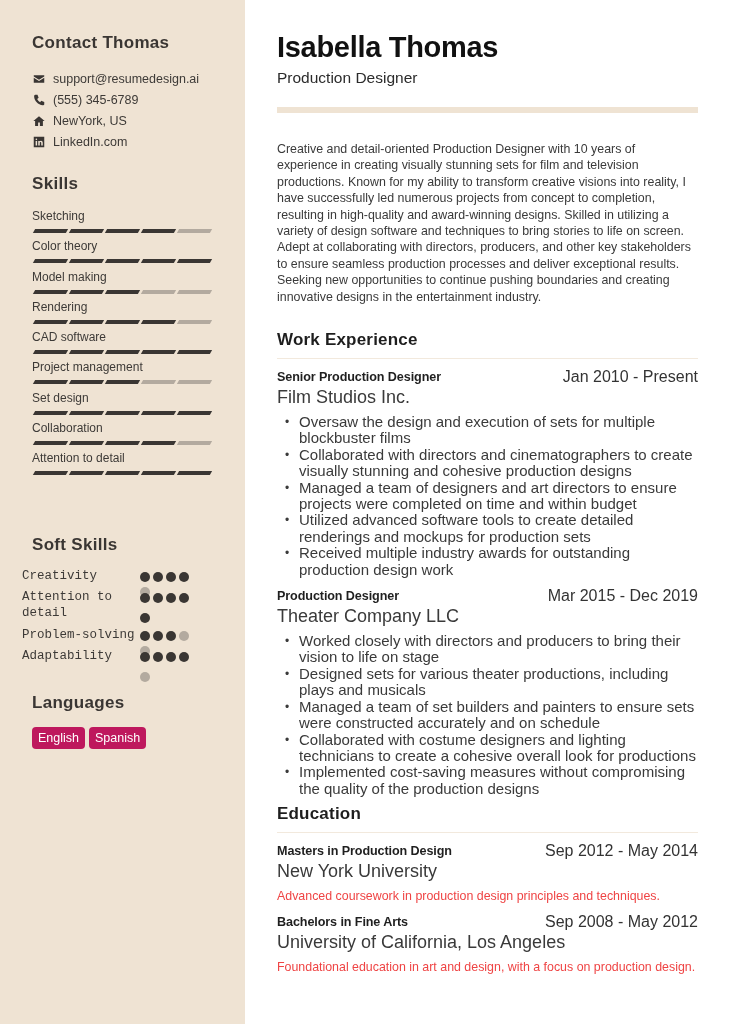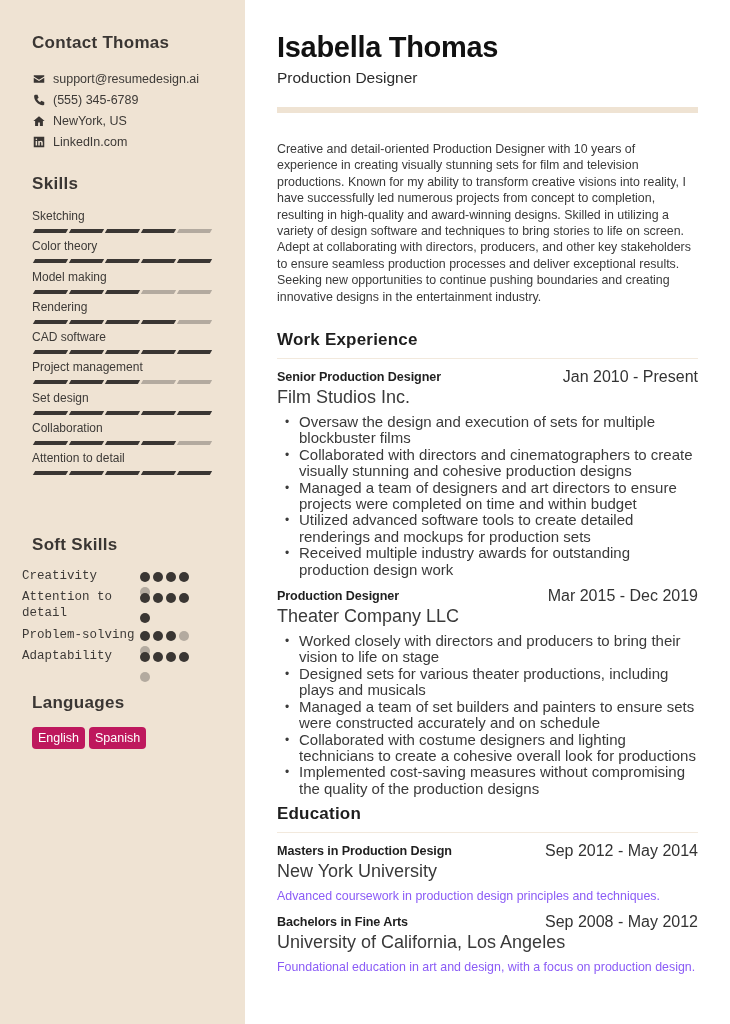--- a/index.html
+++ b/index.html
@@ -47,21 +47,21 @@
   .edu { position: absolute; top: 804px; left: 0; width: 421px; }
 
   .entry { margin-top: 9px; }
   .entry-top { display: flex; justify-content: space-between; align-items: center; }
   .entry-title { font-size: 12.6px; font-weight: bold; color: #1f1f1f; letter-spacing: -0.1px; }
   .entry-date { font-size: 16px; color: #333; }
   .entry-org { font-size: 18px; color: #3a3a3a; margin-top: 1px; }
   ul.bul { list-style: none; margin-top: 6px; padding-left: 22px; }
   ul.bul li { position: relative; font-size: 15px; line-height: 16.4px; color: #3a3a3a; }
   ul.bul li::before { content: "•"; position: absolute; left: -14px; top: 0; font-size: 12px; }
-  .entry-desc { font-size: 12.4px; line-height: 16.4px; color: #8b5cf6; margin-top: 6px; }
+  .entry-desc { font-size: 12.4px; line-height: 16.4px; color: #ef4444; margin-top: 6px; }
 </style>
 </head>
 <body>
 
 <aside class="sidebar">
   <h2 class="side-h contact-h">Contact Thomas</h2>
   <div class="contact-list">
     <div class="contact-item">
       <span class="ic">
           <svg viewBox="0 0 16 16">

